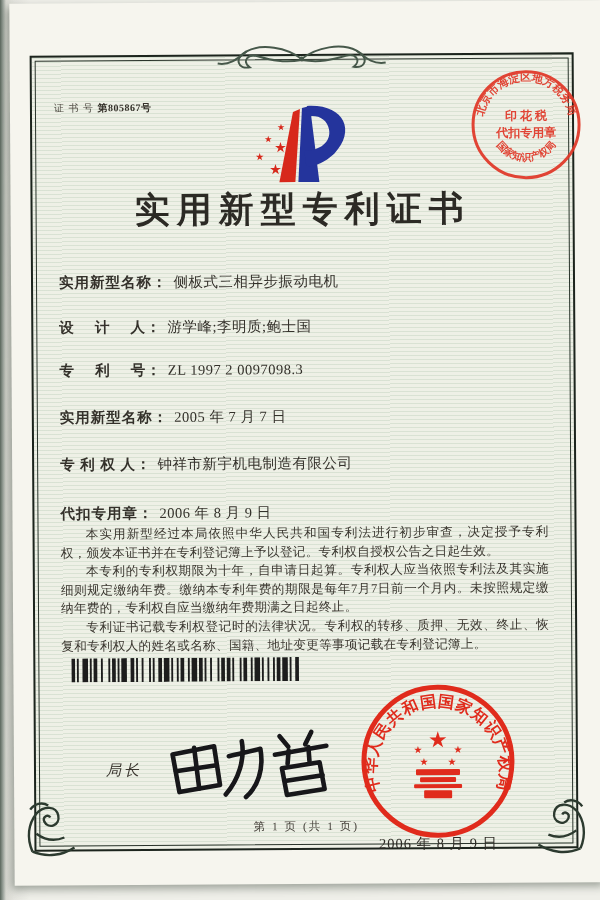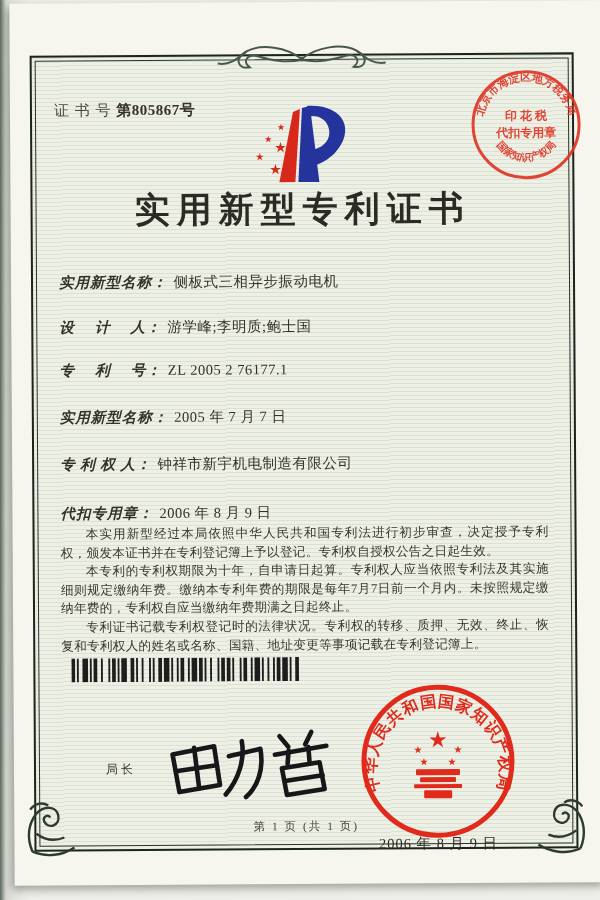--- a/index.html
+++ b/index.html
@@ -22,42 +22,42 @@
       #eef0e6;
   }
   .frame::before{
     content:"";position:absolute;inset:3px;border:1px solid #2a342b;pointer-events:none;
   }
   .ornament{position:absolute;color:#3f5244;}
   .flourish-top{left:50%;top:-17px;transform:translateX(-50%);}
   .corner-bl{left:-14px;bottom:-12px;}
   .corner-br{right:-14px;bottom:-12px;transform:scaleX(-1);}
   .cert-no{
-    position:absolute;left:22px;top:44px;font-size:15px;color:#4a463e;letter-spacing:1px;
+    position:absolute;left:22px;top:44px;font-size:10px;color:#4a463e;letter-spacing:1px;
   }
   .cert-no b{color:#35312a;letter-spacing:.5px;}
   .logo{position:absolute;left:199px;top:36px;}
   .tax-stamp{position:absolute;left:436px;top:12px;opacity:.92;}
   .title{
     position:absolute;left:0;top:130px;width:100%;margin:0;text-align:center;
     font-size:35px;font-weight:bold;color:#2c2a25;letter-spacing:7px;
   }
   .fields{position:absolute;left:26px;top:216px;width:490px;}
   .field{position:absolute;left:0;font-size:14.5px;color:#34312b;white-space:nowrap;}
-  .field .lbl{font-weight:bold;letter-spacing:1px;font-style:italic;}
+  .field .lbl{font-weight:bold;letter-spacing:1px;}
   .field .val{margin-left:6px;letter-spacing:.5px;}
   .f0{top:0;} .f1{top:45px;} .f2{top:88px;} .f3{top:135px;} .f4{top:182px;} .f5{top:231px;}
   .body-text{
     position:absolute;left:26px;top:468px;width:488px;
     font-size:12.6px;line-height:18.6px;color:#3a362f;text-align:justify;
   }
   .body-text p{margin:0;text-indent:2em;letter-spacing:.3px;}
   .barcode{position:absolute;left:36px;top:601px;}
   .sig-row{position:absolute;left:70px;top:672px;width:240px;height:90px;}
-  .sig-title{position:absolute;left:0;top:32px;font-size:12px;letter-spacing:3px;color:#3a362f;}
+  .sig-title{position:absolute;left:0;top:32px;font-size:15px;letter-spacing:3px;color:#3a362f;font-style:italic;}
   .sig-svg{position:absolute;left:58px;top:0;}
   .seal{position:absolute;left:322px;top:626px;width:160px;height:176px;}
   .seal-date{
     position:absolute;left:0;bottom:4px;width:100%;text-align:center;
     font-size:14.5px;color:#2e2b26;letter-spacing:1px;
   }
   .footer{
     position:absolute;left:0;bottom:14px;width:100%;text-align:center;
     font-size:11.5px;color:#45413a;letter-spacing:2px;
   }
@@ -130,21 +130,21 @@
     <h1 class="title">实用新型专利证书</h1>
 
     <div class="fields">
       <div class="field f0">
         <span class="lbl">实用新型名称：</span><span class="val">侧板式三相异步振动电机</span>
       </div>
       <div class="field f1">
         <span class="lbl">设　 计　 人：</span><span class="val">游学峰;李明质;鲍士国</span>
       </div>
       <div class="field f2">
-        <span class="lbl">专　 利　 号：</span><span class="val">ZL 2005 2 76177.1</span>
+        <span class="lbl">专　 利　 号：</span><span class="val">ZL 1997 2 0097098.3</span>
       </div>
       <div class="field f3">
         <span class="lbl">实用新型名称：</span><span class="val">2005 年 7 月 7 日</span>
       </div>
       <div class="field f4">
         <span class="lbl">专 利 权 人：</span><span class="val">钟祥市新宇机电制造有限公司</span>
       </div>
       <div class="field f5">
         <span class="lbl">代扣专用章：</span><span class="val">2006 年 8 月 9 日</span>
       </div>

